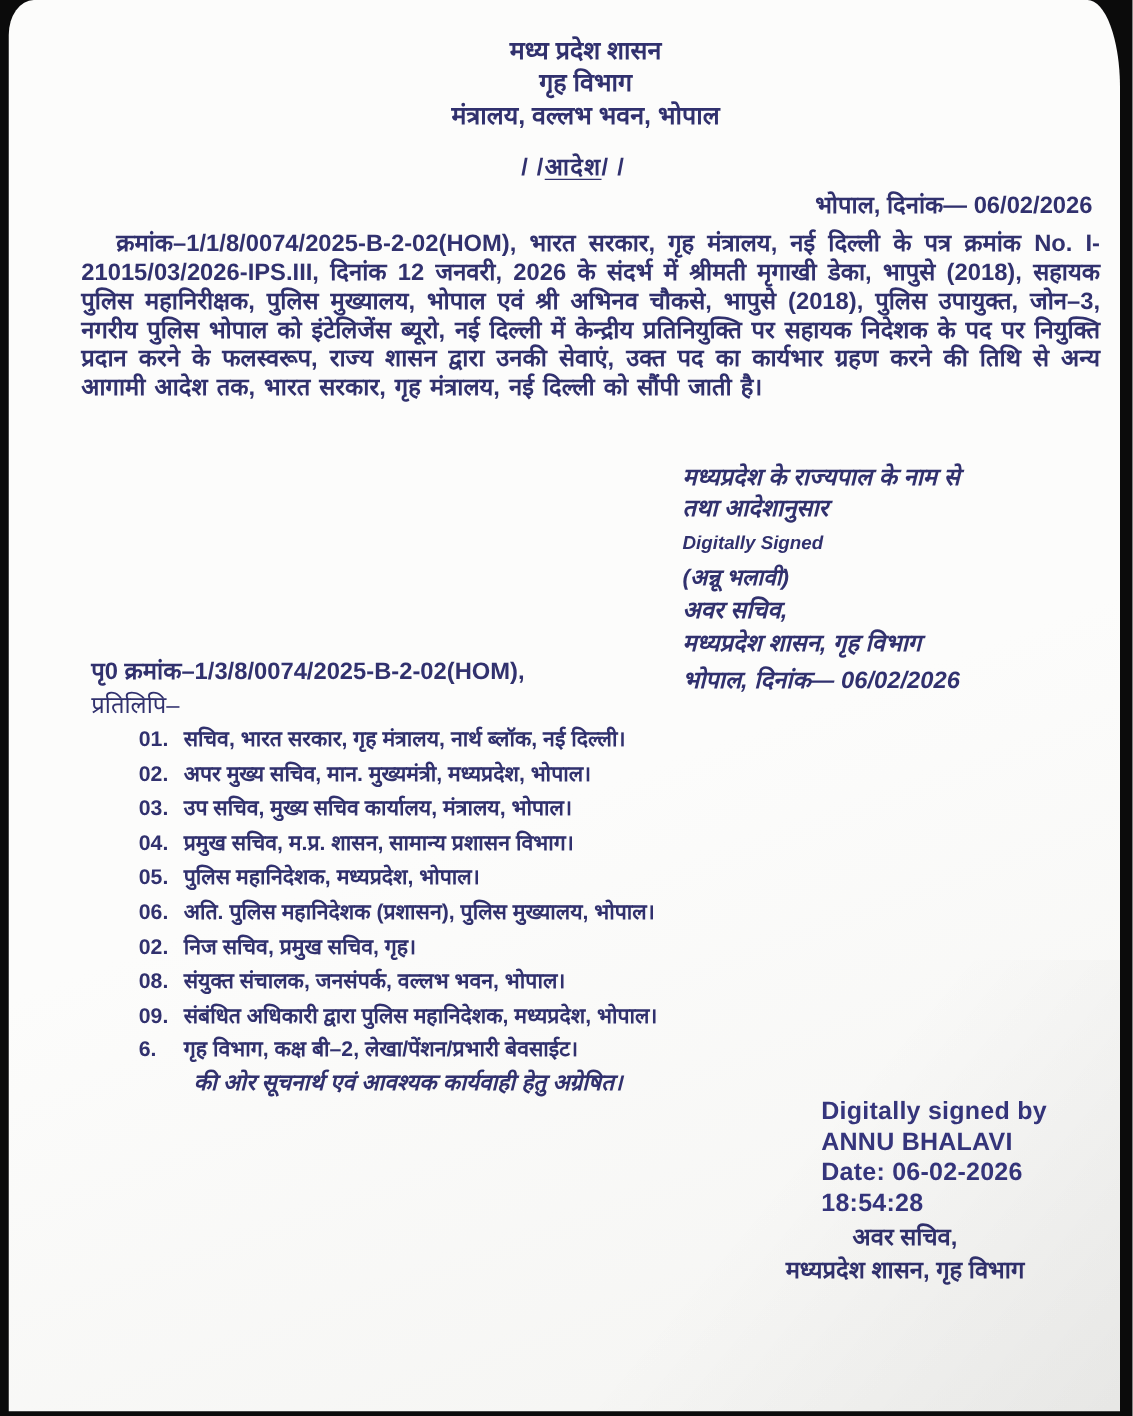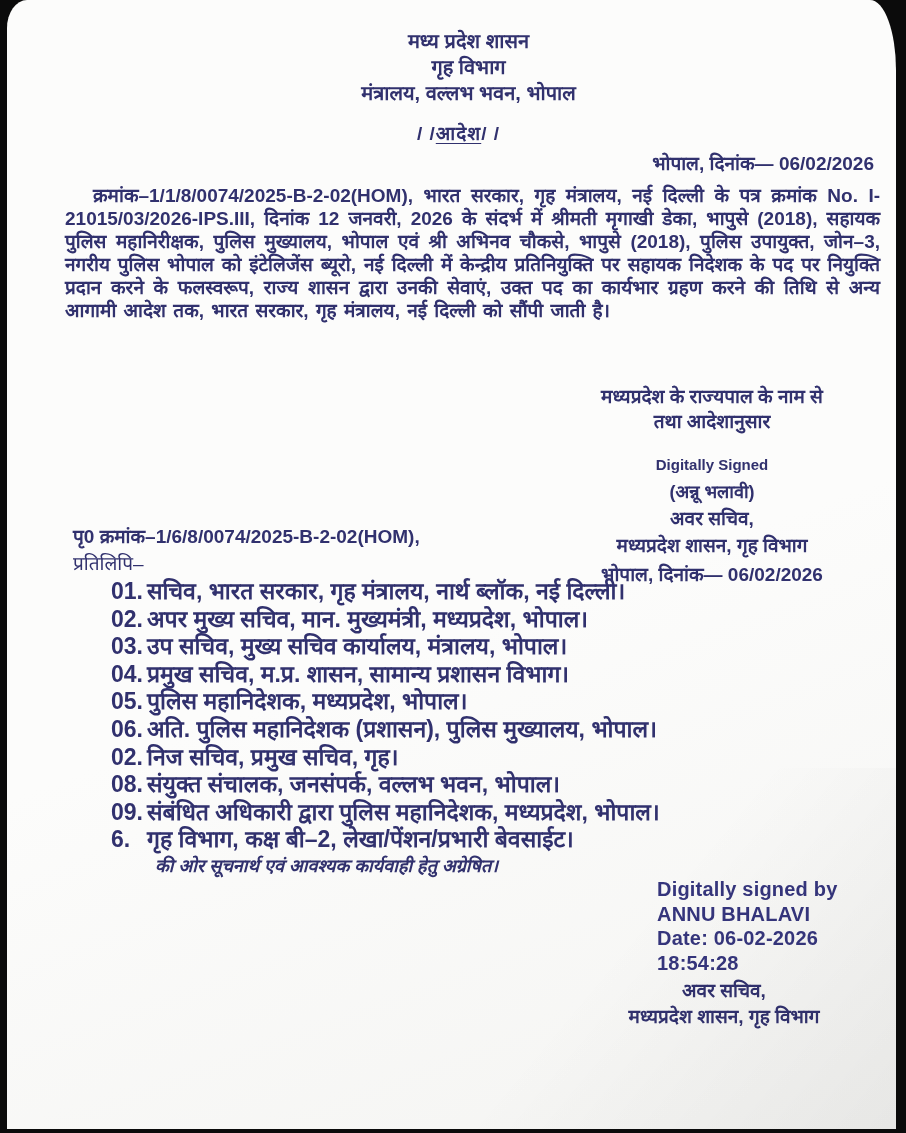--- a/index.html
+++ b/index.html
@@ -31,33 +31,33 @@
   .order-line { top:120px; left:0; right:0; text-align:center; padding-left:14px;
                 font-weight:700; font-size:19px; letter-spacing:1px; }
   .order-word { text-decoration:underline; text-underline-offset:3px; }
 
   .date-top { top:150px; right:22px; font-weight:700; font-size:19px; }
 
   .body-par { top:184px; left:58px; right:16px;
               font-weight:600; font-size:19px; line-height:23px;
               text-align:justify; text-indent:28px; word-spacing:2px; }
 
-  .signatory { top:384px; right:18px; width:332px; text-align:center;
-               font-weight:700; font-size:19px; line-height:24px; }
+  .signatory { top:370px; right:18px; width:332px; text-align:left;
+               font-weight:700; font-size:19px; line-height:24px;font-style:italic; }
   .signatory .l1 { line-height:25px; }
-  .signatory .ds { font-size:15px; margin-top:19px; }
+  .signatory .ds { font-size:15px; margin-top:3px; }
   .signatory .nm { font-size:18px; margin-top:3px; line-height:24px; }
   .signatory .dg { margin-top:3px; }
   .signatory .dp { margin-top:3px; }
   .signatory .pd { margin-top:5px; }
 
   .ref-line { top:523px; left:66px; font-weight:700; font-size:19px; }
   .copy-label { top:550px; left:66px; font-weight:400; font-size:19px; }
 
-  .copy-list { top:578px; left:104px; right:30px; font-weight:600; font-size:23px; }
+  .copy-list { top:578px; left:104px; right:30px; font-weight:600; font-size:17px; }
   .copy-item { display:flex; line-height:27.6px; }
   .copy-num { width:36px; flex:0 0 36px; }
   .forward-note { top:853px; left:148px; font-style:italic; font-weight:700; font-size:18px; }
 
   .digsig { top:877px; left:650px; width:252px;
             font-weight:600; font-size:20px; line-height:24.6px;
             color:#35357c; letter-spacing:0.2px; }
   .digsig-hindi { top:978px; left:586px; width:262px; text-align:center;
                   font-weight:700; font-size:19px; line-height:26px; }
 </style>
@@ -84,21 +84,21 @@
     <div class="abs signatory">
       <div class="l1">मध्यप्रदेश के राज्यपाल के नाम से</div>
       <div class="l1">तथा आदेशानुसार</div>
       <div class="ds">Digitally Signed</div>
       <div class="nm">(अन्नू भलावी)</div>
       <div class="dg">अवर सचिव,</div>
       <div class="dp">मध्यप्रदेश शासन, गृह विभाग</div>
       <div class="pd">भोपाल, दिनांक— 06/02/2026</div>
     </div>
 
-    <div class="abs ref-line">पृ0 क्रमांक–1/6/8/0074/2025-B-2-02(HOM),</div>
+    <div class="abs ref-line">पृ0 क्रमांक–1/3/8/0074/2025-B-2-02(HOM),</div>
 
     <div class="abs copy-label">प्रतिलिपि–</div>
 
     <div class="abs copy-list">
       <div class="copy-item">
         <span class="copy-num">01.</span>
         <span>सचिव, भारत सरकार, गृह मंत्रालय, नार्थ ब्लॉक, नई दिल्ली।</span>
       </div>
       <div class="copy-item">
         <span class="copy-num">02.</span>

